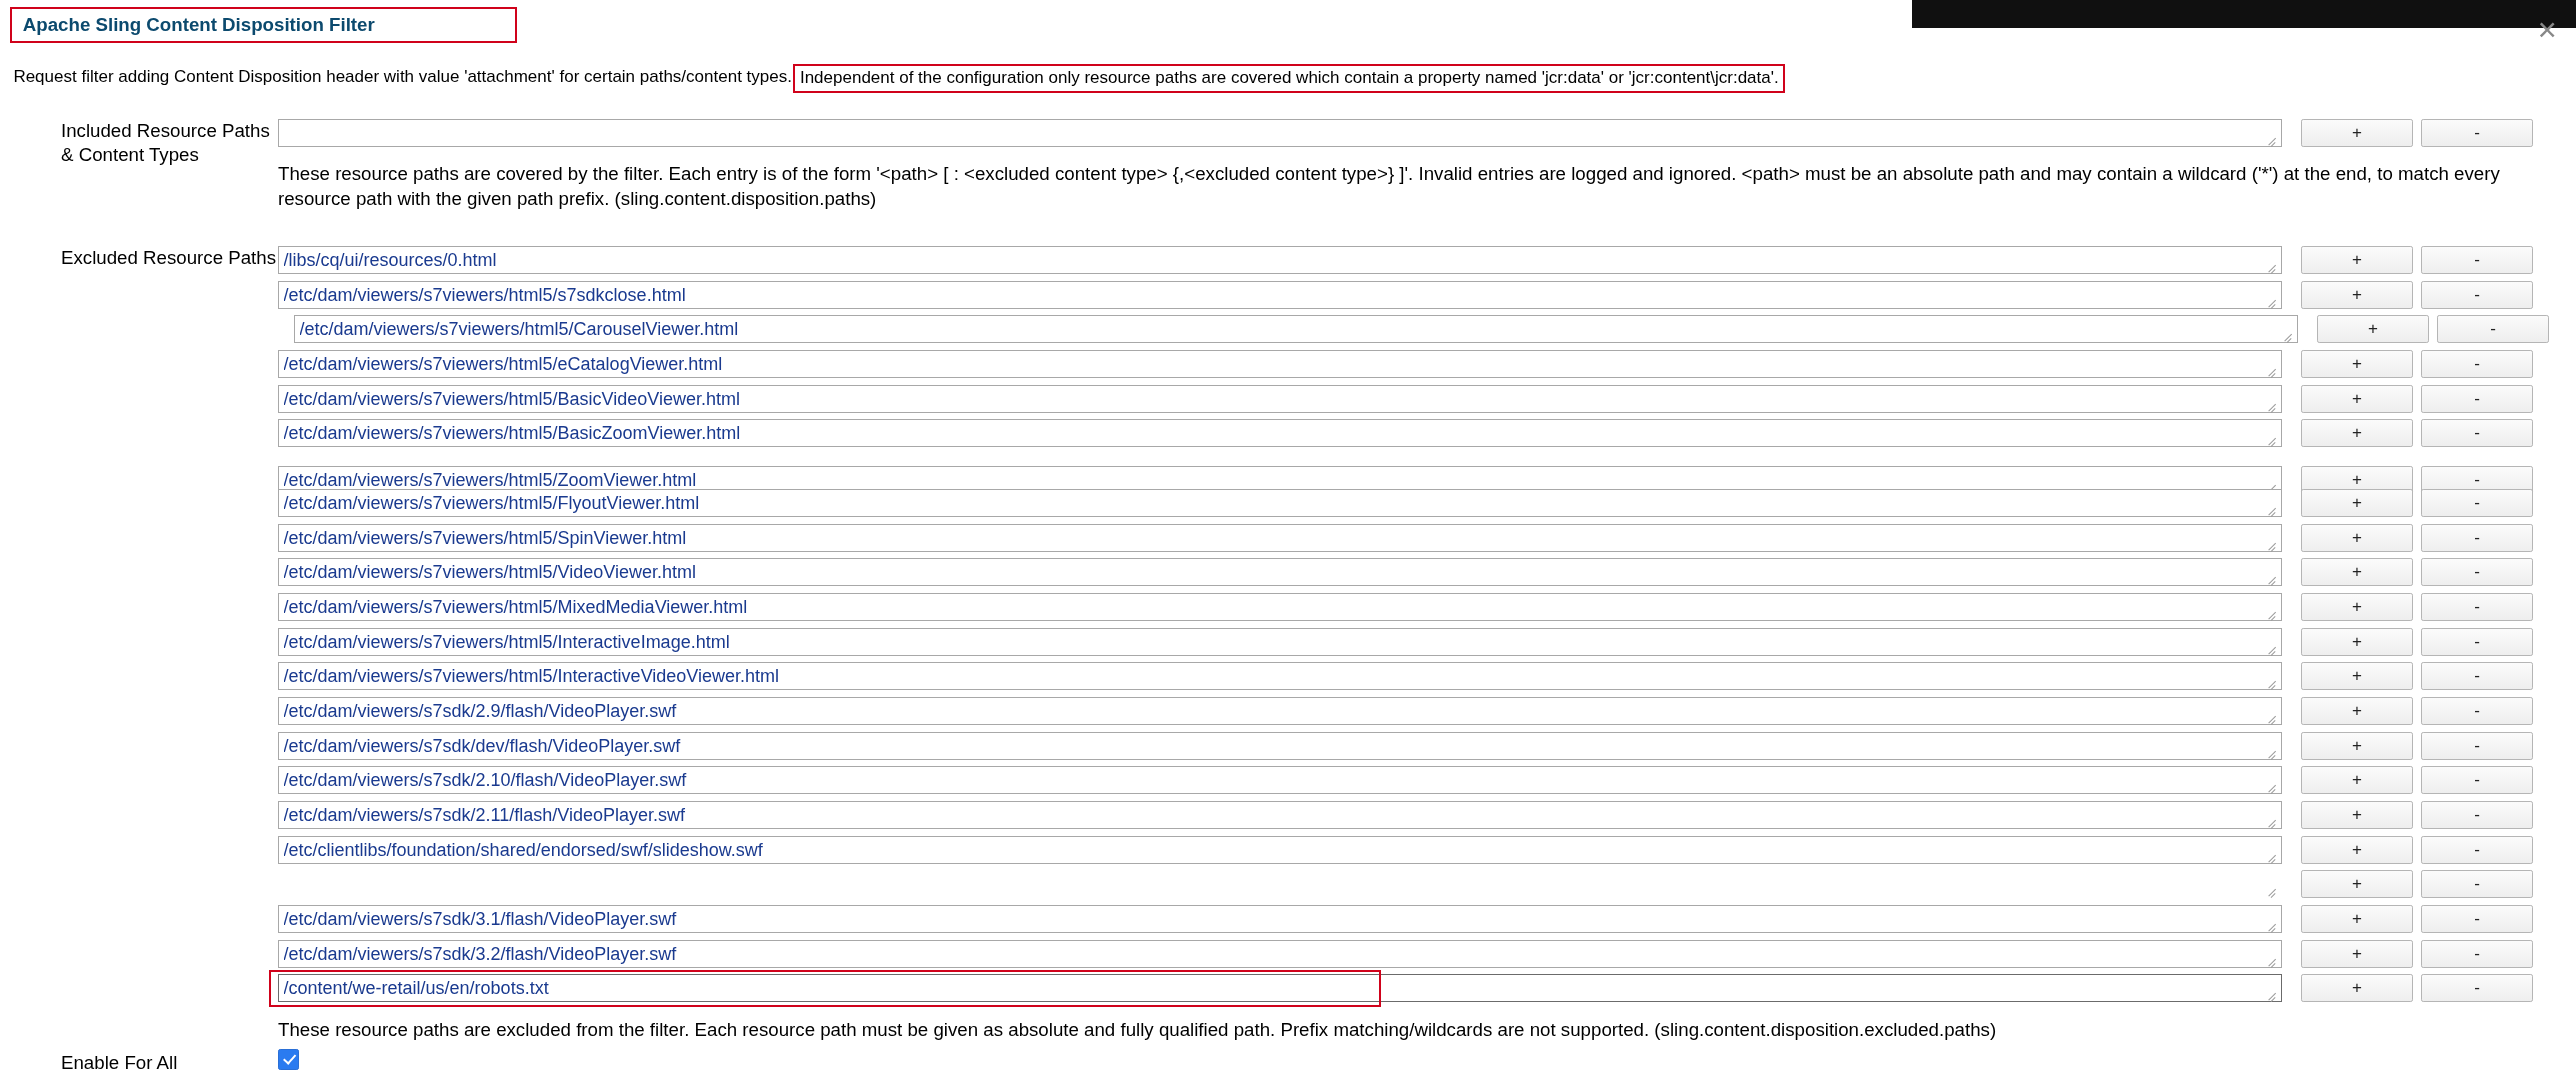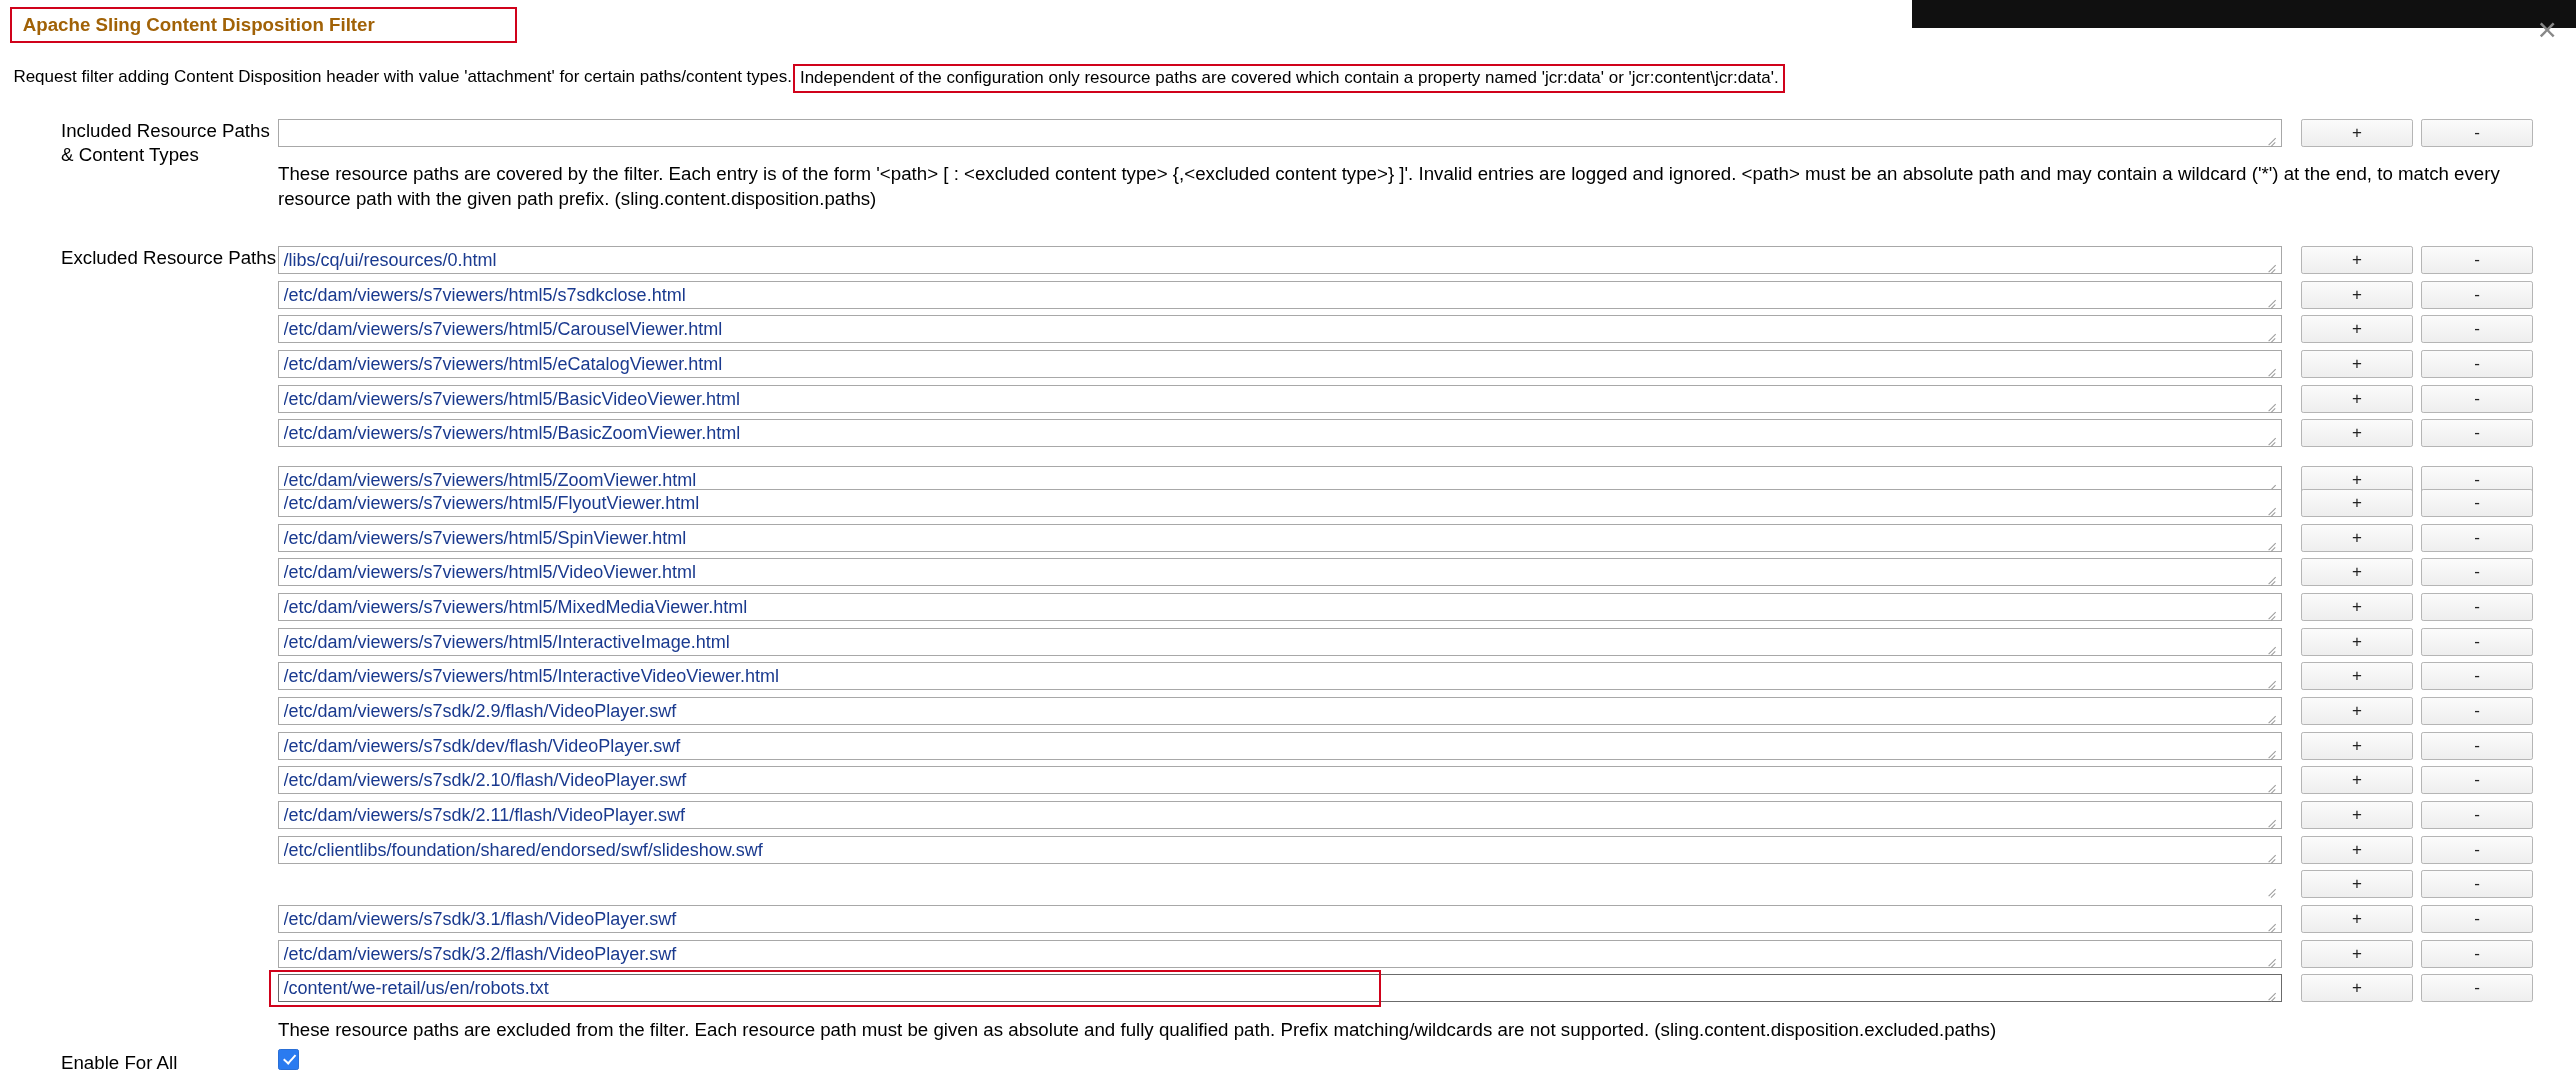--- a/index.html
+++ b/index.html
@@ -55,21 +55,21 @@
     top: 6.7px;
     padding: 6px 10.4px 7.5px 10.4px;
     border: 2.2px solid #d0021b;
     box-sizing: border-box;
     width: 507px;
     height: 36px;
   }
   .panel-title {
     font-size: 18.7px;
     font-weight: bold;
-    color: #a16207;
+    color: #0c4a6e;
     white-space: nowrap;
     line-height: 19.4px;
   }
 
   .desc-row {
     position: absolute;
     left: 13.4px;
     top: 64px;
     width: 2536px;
     height: 30px;
@@ -266,21 +266,21 @@
             <div class="resize-grip"></div>
             <div class="btn btn-plus">+</div>
             <div class="btn btn-minus">-</div>
           </div>
           <div class="field-line" style="position: absolute; top: 35px; left: 0px; width: 2260px;">
             <input type="text" class="text-input" value="/etc/dam/viewers/s7viewers/html5/s7sdkclose.html" style="">
             <div class="resize-grip"></div>
             <div class="btn btn-plus">+</div>
             <div class="btn btn-minus">-</div>
           </div>
-          <div class="field-line" style="position: absolute; top: 69px; left: 0px; width: 2260px;">
+          <div class="field-line" style="position: absolute; top: 69px; left: 16px; width: 2260px;">
             <input type="text" class="text-input" value="/etc/dam/viewers/s7viewers/html5/CarouselViewer.html" style="">
             <div class="resize-grip"></div>
             <div class="btn btn-plus">+</div>
             <div class="btn btn-minus">-</div>
           </div>
           <div class="field-line" style="position: absolute; top: 104px; left: 0px; width: 2260px;">
             <input type="text" class="text-input" value="/etc/dam/viewers/s7viewers/html5/eCatalogViewer.html" style="">
             <div class="resize-grip"></div>
             <div class="btn btn-plus">+</div>
             <div class="btn btn-minus">-</div>

